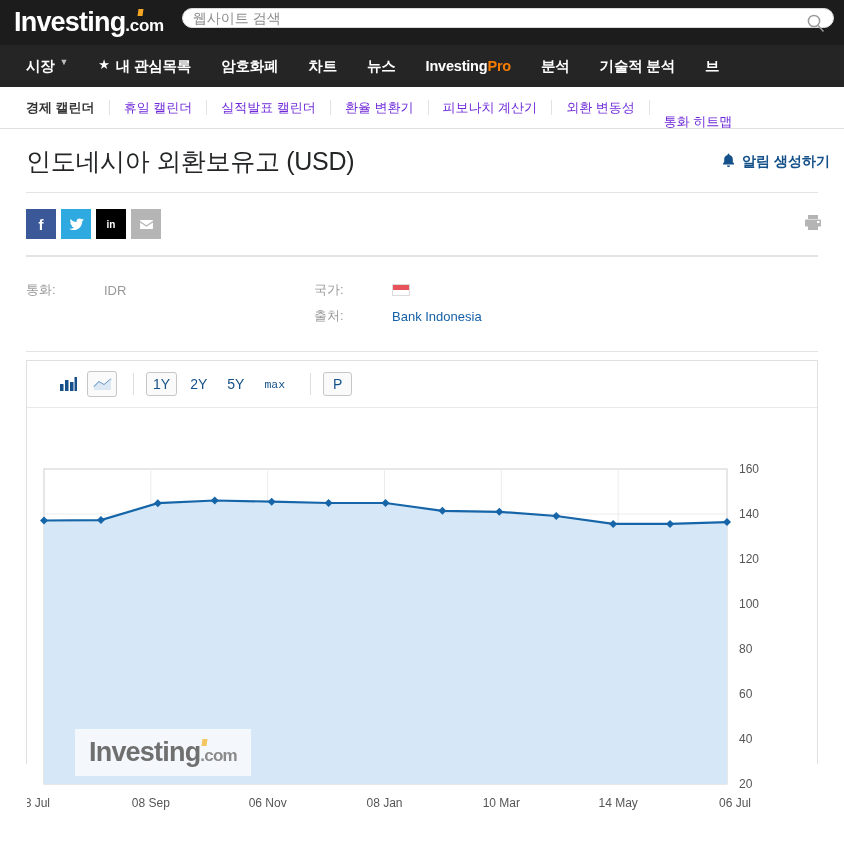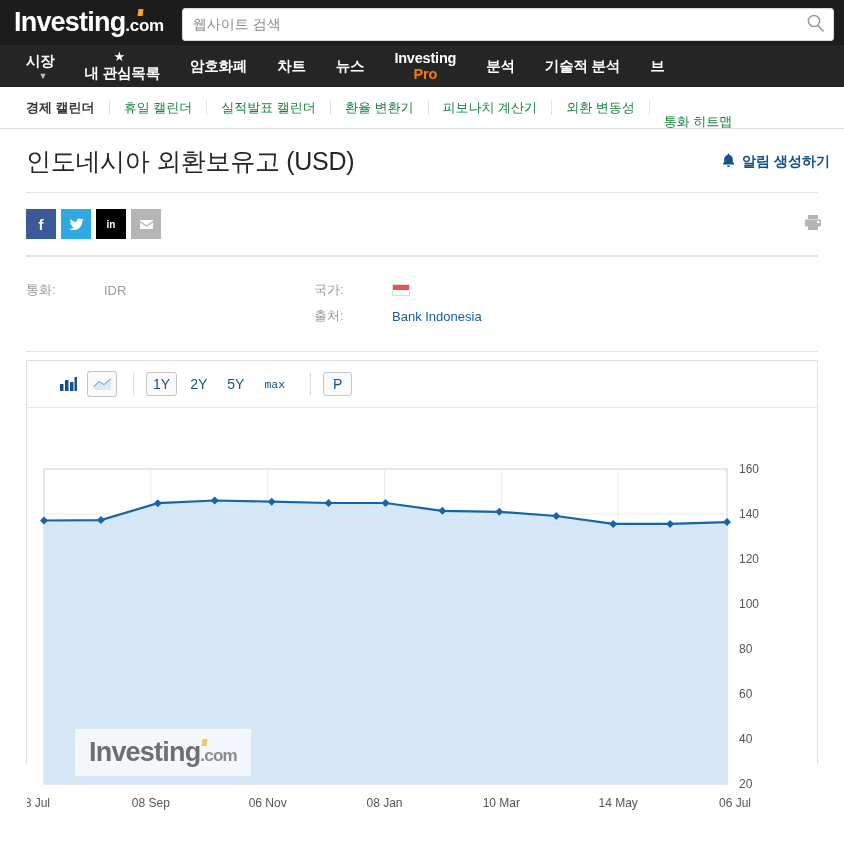--- a/index.html
+++ b/index.html
@@ -42,23 +42,23 @@
     transform: skewX(-8deg);
   }
   .searchwrap {
     flex: 1;
     margin-left: 18px;
     position: relative;
     height: 30px;
   }
   .searchbox {
     width: 100%;
-    height: 33px;
+    height: 20px;
     border: 1px solid #d9d9d9;
-    border-radius: 3px;
+    border-radius: 12px;
     background: #fff;
     font-size: 14px;
     color: #555;
     padding: 0 34px 0 10px;
     outline: none;
     font-family: "Liberation Sans", sans-serif;
   }
   .searchbox::placeholder { color: #8c8c8c; }
   .search-icon {
     position: absolute;
@@ -76,24 +76,23 @@
     padding-left: 26px;
     overflow: hidden;
     white-space: nowrap;
   }
   .navitem {
     color: #ffffff;
     font-size: 14.5px;
     font-weight: bold;
     margin-right: 30px;
     display: flex;
-    align-items: center;
+    align-items: flex-start;
     cursor: pointer;
     letter-spacing: -0.2px;
-    flex-direction: column;
   }
   .navitem .caret {
     margin-left: 5px;
     font-size: 9px;
     color: #bdbdbd;
     font-weight: normal;
   }
   .navitem .star {
     color: #ffffff;
     margin-right: 6px;
@@ -108,21 +107,21 @@
     background: #ffffff;
     border-bottom: 1px solid #e0e0e0;
     display: flex;
     align-items: center;
     padding-left: 26px;
     white-space: nowrap;
     overflow: hidden;
   }
   .subitem {
     font-size: 13px;
-    color: #15803d;
+    color: #6d28d9;
     padding: 0 14px;
     border-right: 1px solid #e2e2e2;
     line-height: 15px;
     cursor: pointer;
   }
   .subitem:first-child {
     color: #333333;
     font-weight: bold;
     padding-left: 0;
   }

